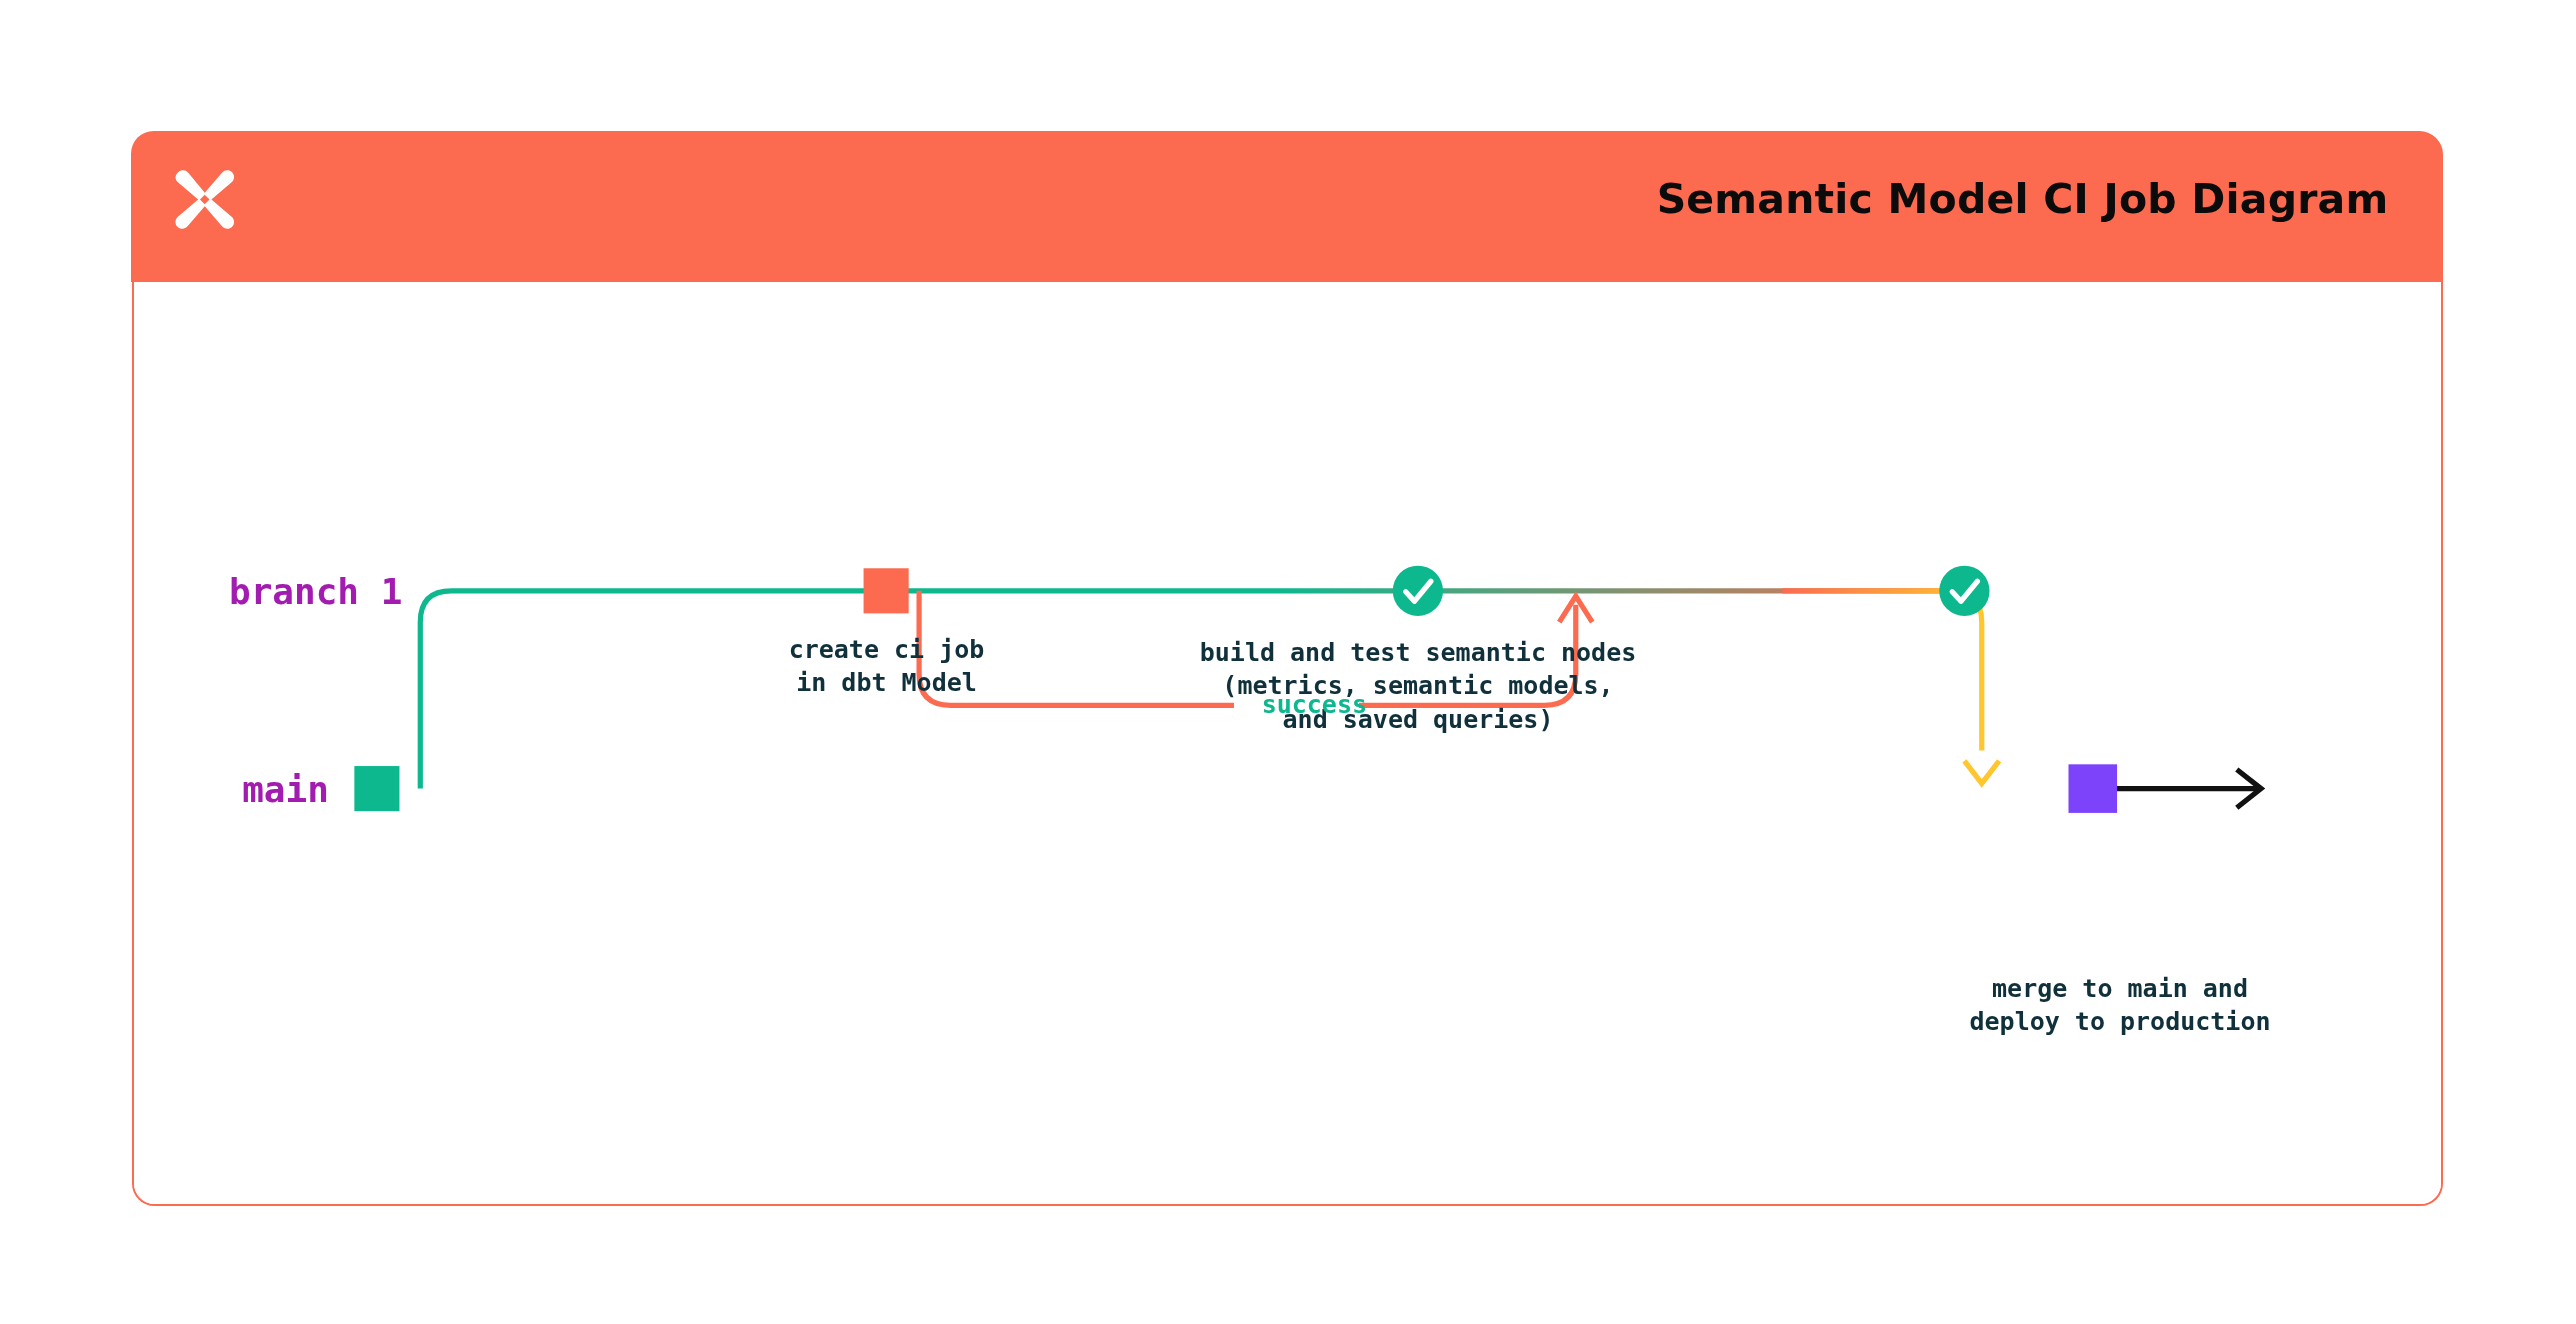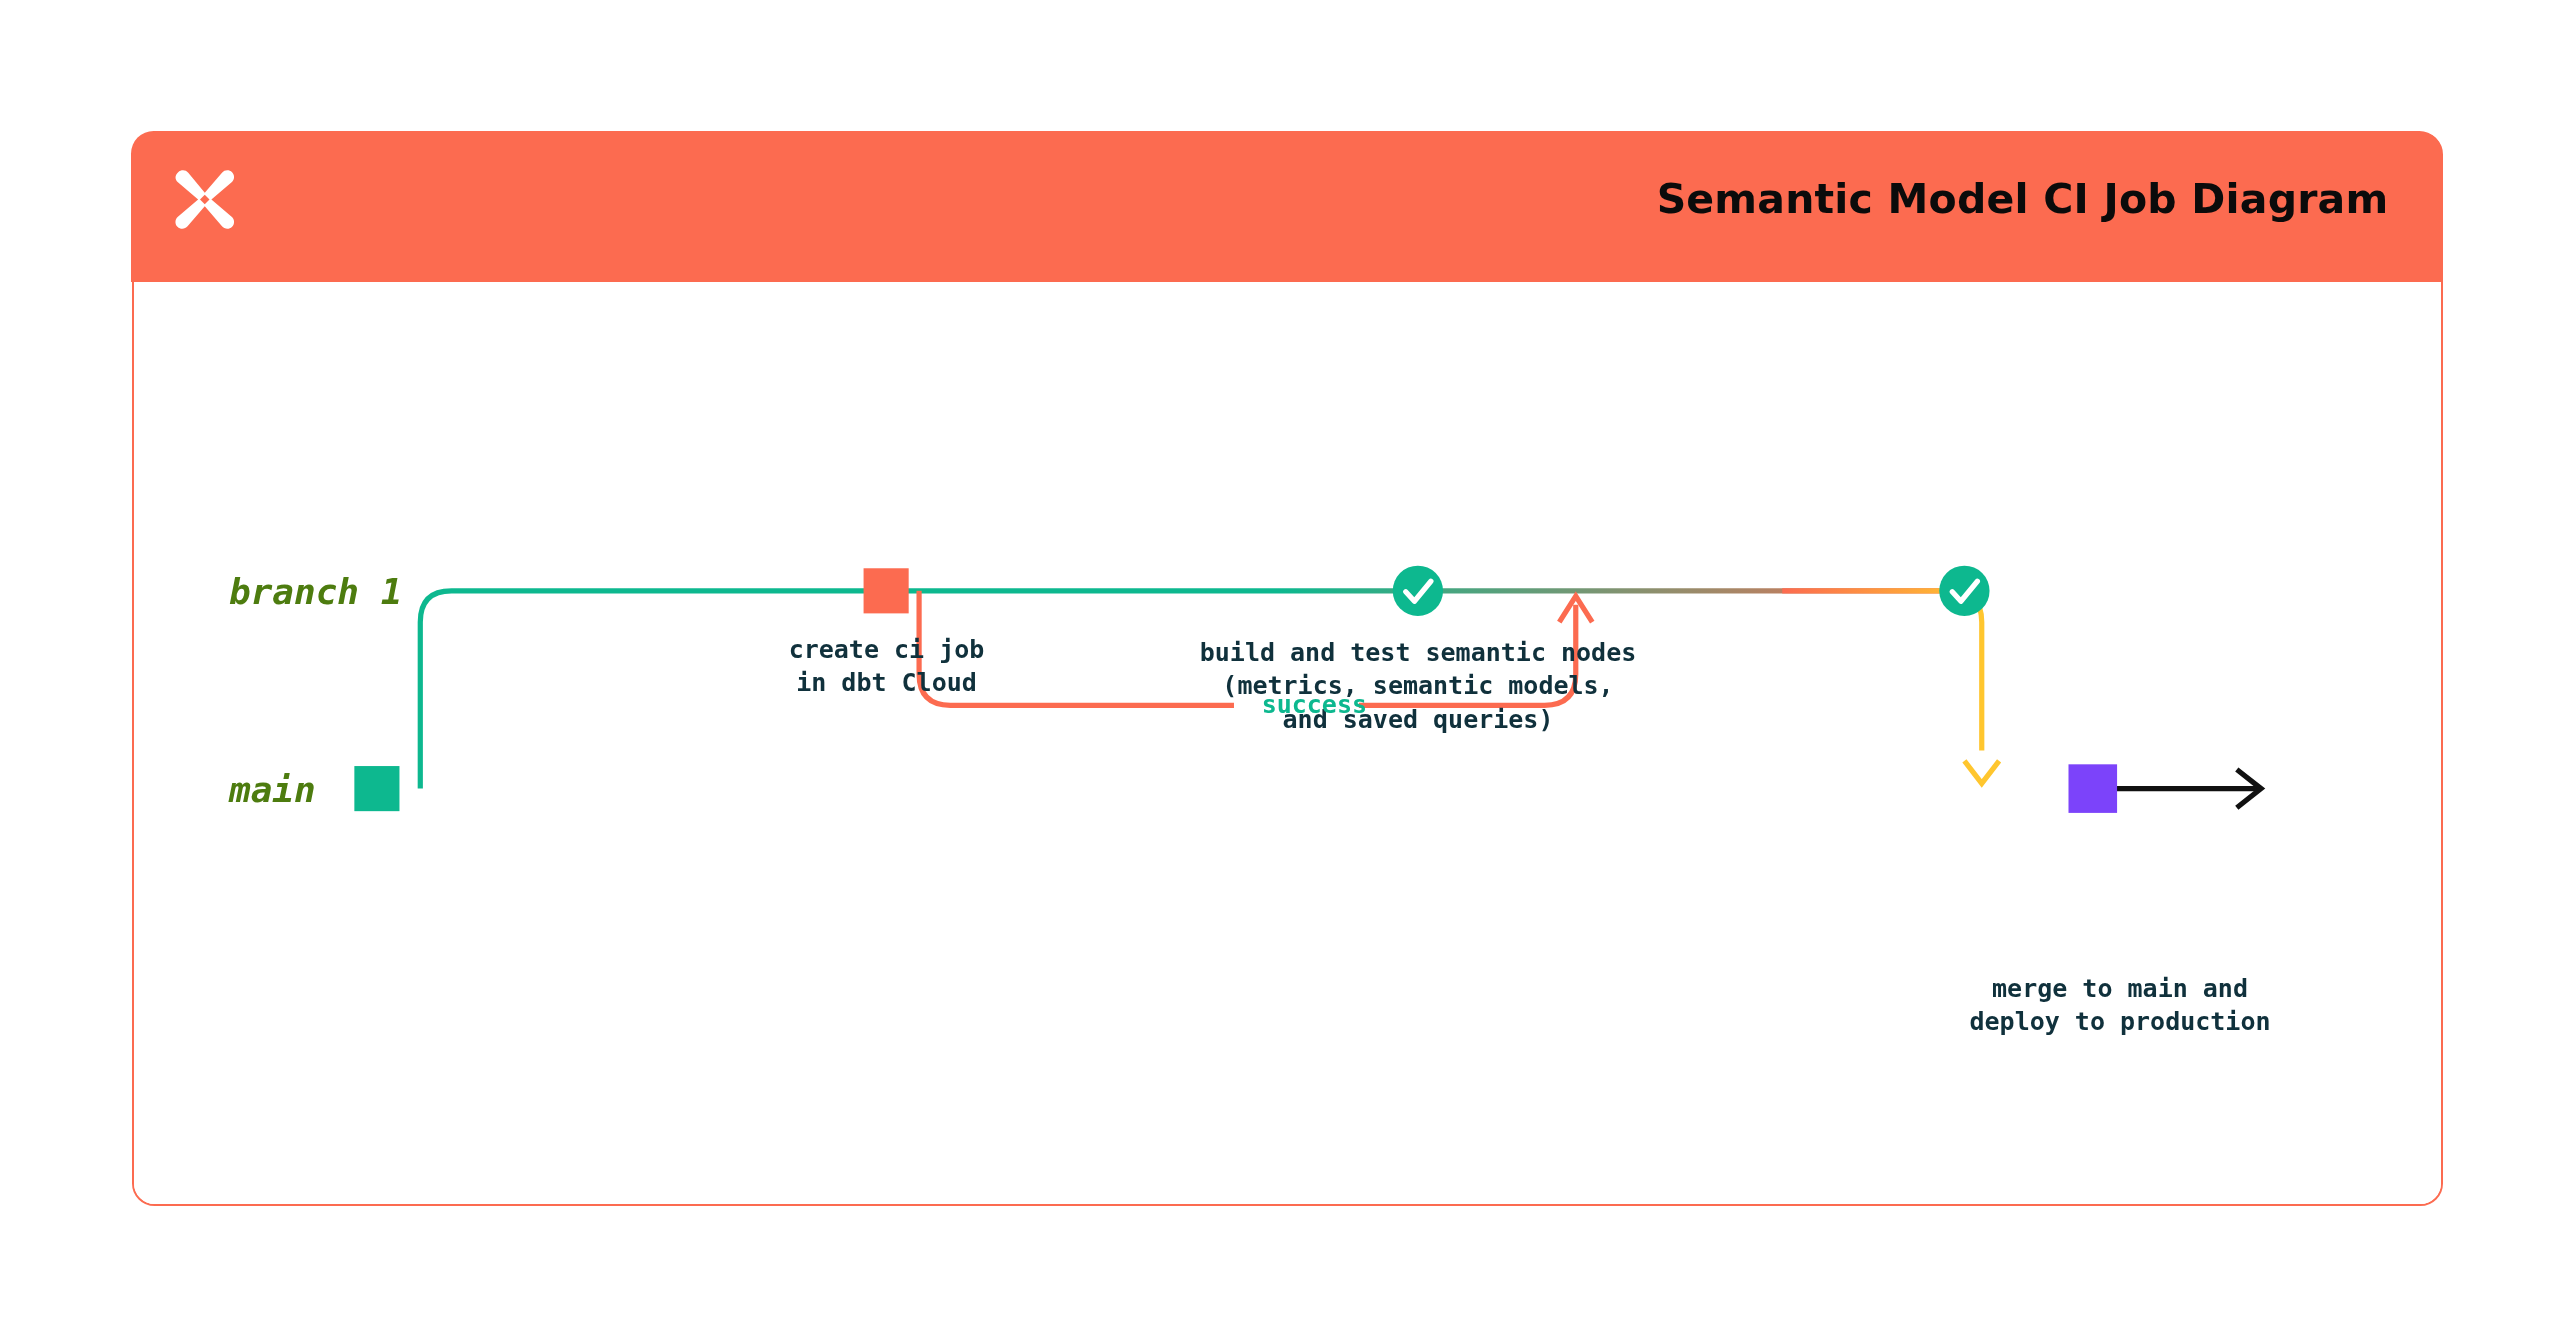--- a/index.html
+++ b/index.html
@@ -99,26 +99,25 @@
     color: #10313C;
     font-weight: bold;
     line-height: 1.33;
     text-align: center;
     white-space: pre;
   }
 
   .branch-name {
     position: absolute;
     font-family: "DejaVu Sans Mono", monospace;
-    color: #4d7c0f;
+    color: #a21caf;
     font-weight: bold;
     font-size: 36px;
     white-space: pre;
-    text-align: left;
-    font-style: italic;
+    text-align: center;
   }
 
   .node-label { font-size: 25px; }
 
   .success-label {
     position: absolute;
     font-family: "DejaVu Sans Mono", monospace;
     font-weight: bold;
     font-size: 25px;
     color: #0DB88F;
@@ -202,21 +201,21 @@
           </g>
 
           <rect x="2230" y="556" width="56" height="56" fill="#7C43FA"></rect>
         </svg>
 
         <div class="branch-name" style="left:95px; top:289px; width:173px;">branch 1</div>
 
         <div class="branch-name" style="left:95px; top:487px; width:113px;">main</div>
 
         <div class="lbl node-label" style="left:579px; top:351px; width:347px;">create ci job
-in dbt Cloud</div>
+in dbt Model</div>
 
         <div class="lbl node-label" style="left:937px; top:354px; width:694px;">build and test semantic nodes
 (metrics, semantic models,
 and saved queries)</div>
 
 
         <div class="lbl node-label" style="left:1704px; top:690px; width:564px;">merge to main and
 deploy to production</div>
 
         <div class="success-label" style="left:1091px; top:408px; width:142px;">success</div>

